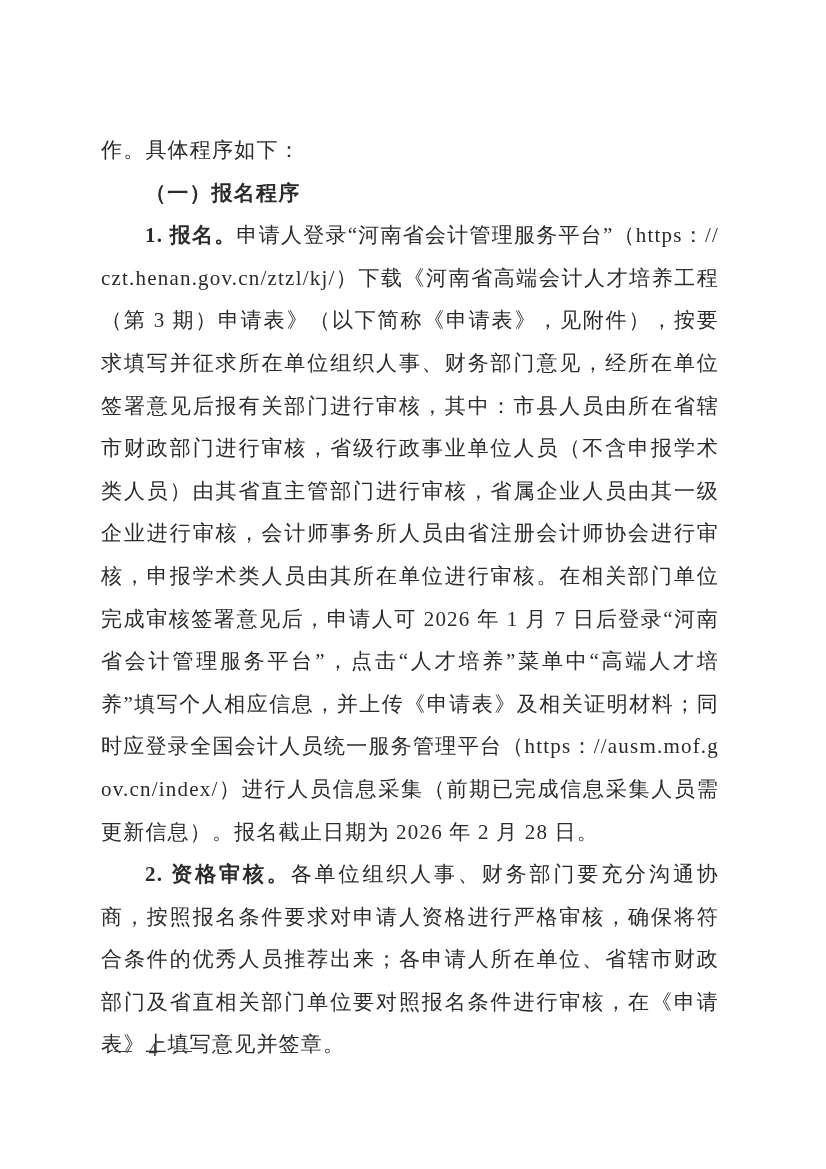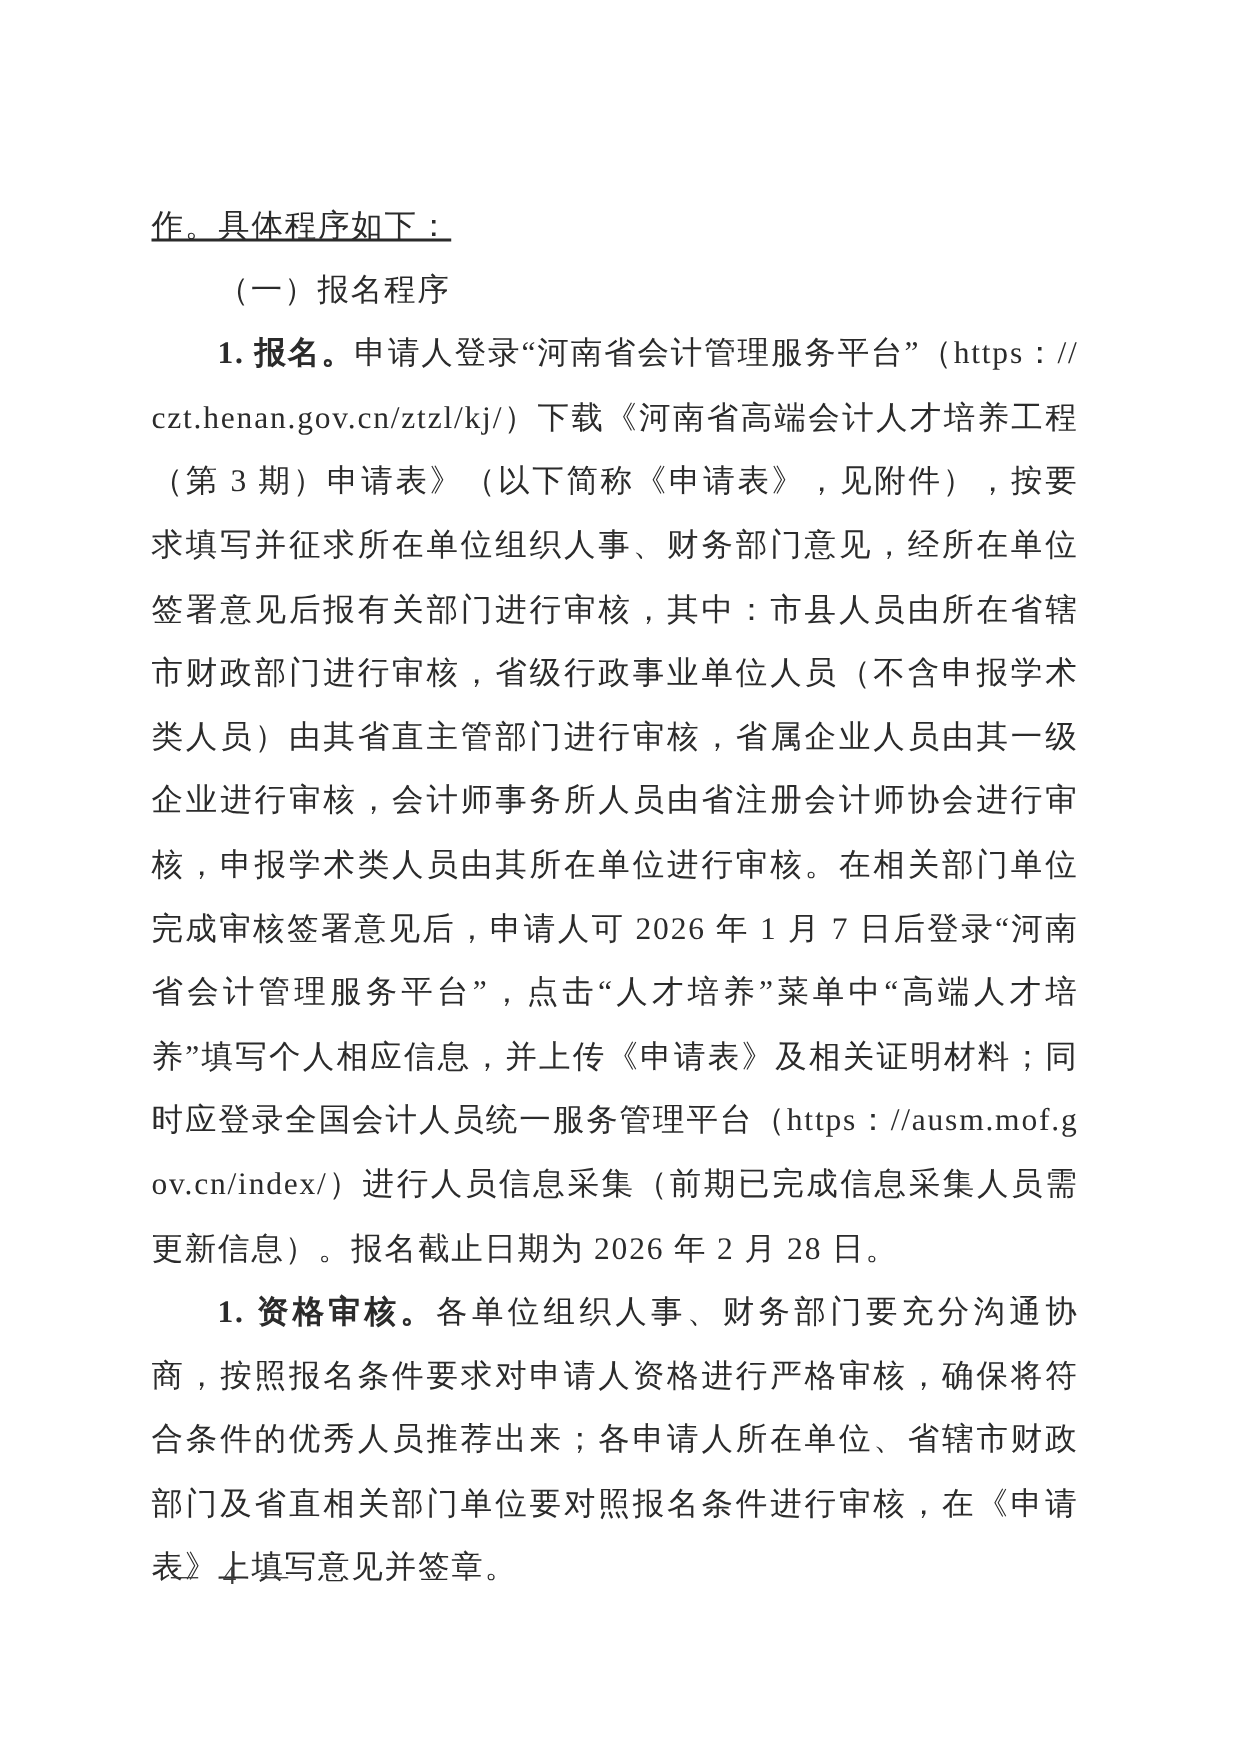--- a/index.html
+++ b/index.html
@@ -28,24 +28,23 @@
     text-justify: inter-character;
     word-break: break-all;
   }
   .content p {
     margin: 0;
     padding: 0;
     text-indent: 44px;
   }
   .content p.no-indent {
     text-indent: 0;
-    text-decoration: underline;
   }
   .heading {
-    font-weight: normal;
+    font-weight: bold;
   }
   .lead {
     font-weight: bold;
     font-family: Liberation Serif, serif;
   }
   .page-number {
     position: absolute;
     left: 114px;
     top: 1038px;
     font-size: 18px;
@@ -56,17 +55,17 @@
   }
 </style>
 </head>
 <body>
 
 <div class="page">
   <div class="content">
     <p class="no-indent">作。具体程序如下：</p>
     <p class="heading">（一）报名程序</p>
     <p><span class="lead">1. 报名。</span><span>申请人登录“河南省会计管理服务平台”（https：//czt.henan.gov.cn/ztzl/kj/）下载《河南省高端会计人才培养工程（第 3 期）申请表》（以下简称《申请表》，见附件），按要求填写并征求所在单位组织人事、财务部门意见，经所在单位签署意见后报有关部门进行审核，其中：市县人员由所在省辖市财政部门进行审核，省级行政事业单位人员（不含申报学术类人员）由其省直主管部门进行审核，省属企业人员由其一级企业进行审核，会计师事务所人员由省注册会计师协会进行审核，申报学术类人员由其所在单位进行审核。在相关部门单位完成审核签署意见后，申请人可 2026 年 1 月 7 日后登录“河南省会计管理服务平台”，点击“人才培养”菜单中“高端人才培养”填写个人相应信息，并上传《申请表》及相关证明材料；同时应登录全国会计人员统一服务管理平台（https：//ausm.mof.gov.cn/index/）进行人员信息采集（前期已完成信息采集人员需更新信息）。报名截止日期为 2026 年 2 月 28 日。</span></p>
-    <p><span class="lead">1. 资格审核。</span><span>各单位组织人事、财务部门要充分沟通协商，按照报名条件要求对申请人资格进行严格审核，确保将符合条件的优秀人员推荐出来；各申请人所在单位、省辖市财政部门及省直相关部门单位要对照报名条件进行审核，在《申请表》上填写意见并签章。</span></p>
+    <p><span class="lead">2. 资格审核。</span><span>各单位组织人事、财务部门要充分沟通协商，按照报名条件要求对申请人资格进行严格审核，确保将符合条件的优秀人员推荐出来；各申请人所在单位、省辖市财政部门及省直相关部门单位要对照报名条件进行审核，在《申请表》上填写意见并签章。</span></p>
   </div>
 
   <div class="page-number">— 4 —</div>
 </div>
 
 </body></html>

